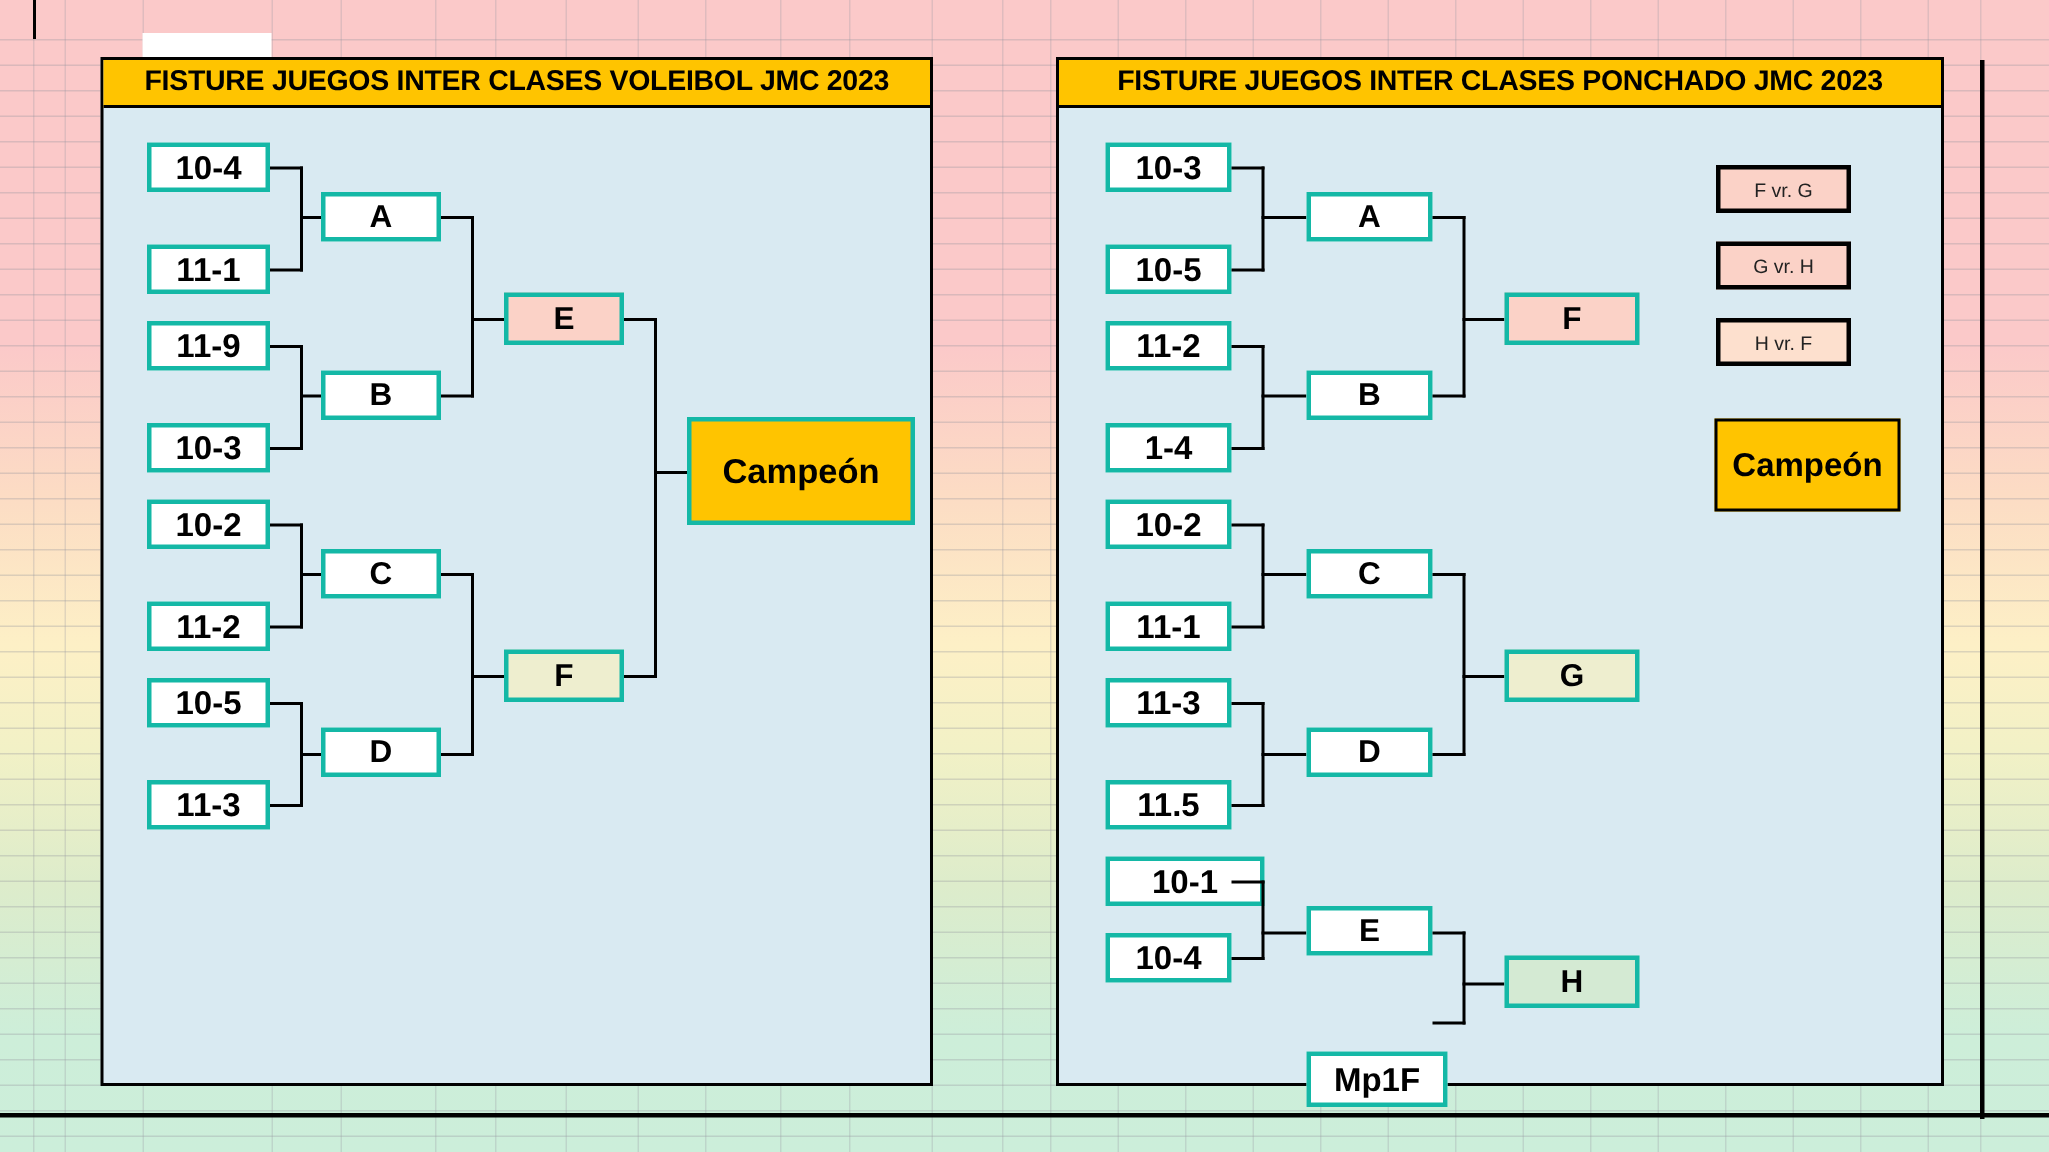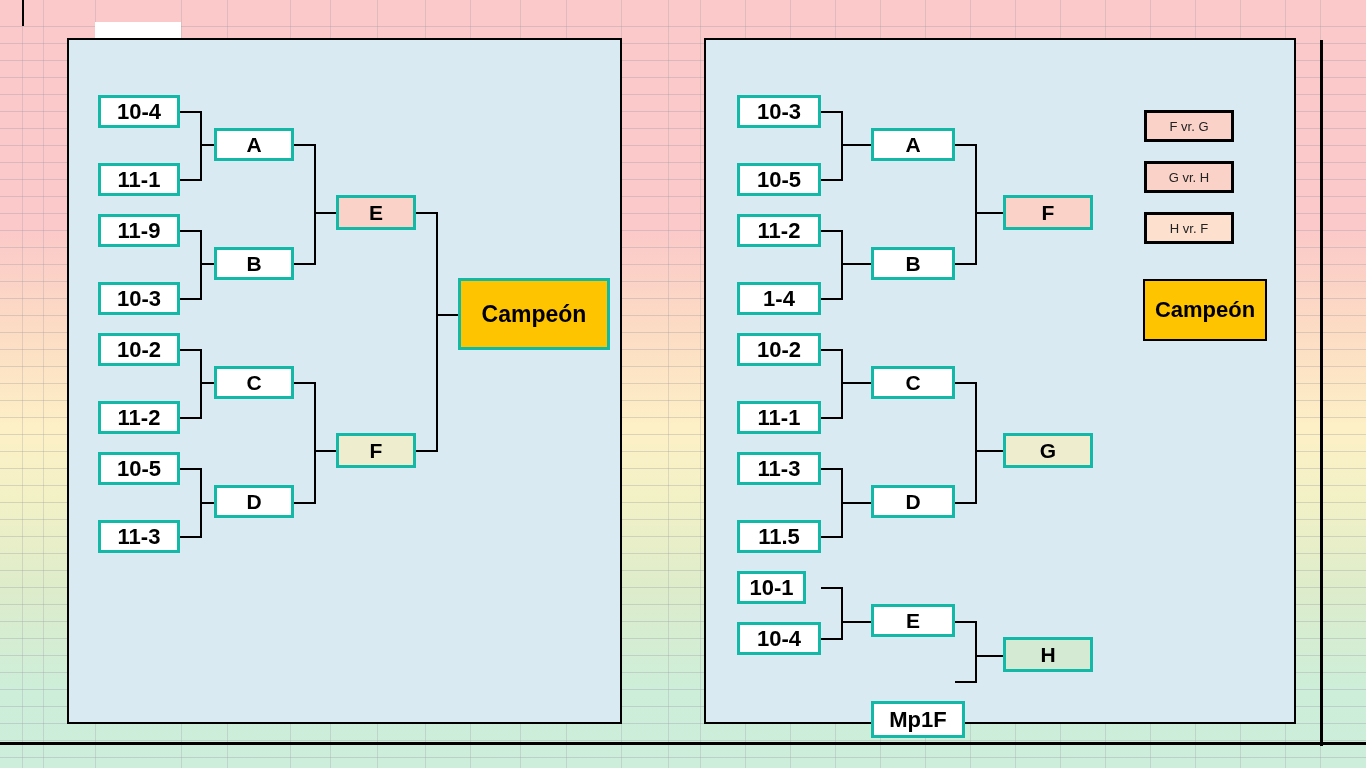--- a/index.html
+++ b/index.html
@@ -172,20 +172,21 @@
     <div class="scol" style="left: 1240px;"></div>
     <div class="scol" style="left: 1285px;"></div>
     <div class="scol" style="left: 1320px;"></div>
   </div>
 <div class="white-cell"></div>
 <div class="hrule" style="top:742px;"></div>
 <div class="vrule" style="left:1320px;top:40px;height:706px;"></div>
 <div class="vrule" style="left:22px;top:0;height:26px;width:2px;"></div>
 
 <div class="panel" id="panel-voleibol">
+  <div class="panel-title">FISTURE JUEGOS INTER CLASES VOLEIBOL JMC 2023</div>
 
   <div class="bx seed" style="left:29px;top:55px;width:82px;height:33px;">10-4</div>
   <div class="bx seed" style="left:29px;top:123px;width:82px;height:33px;">11-1</div>
   <div class="bx seed" style="left:29px;top:174px;width:82px;height:33px;">11-9</div>
   <div class="bx seed" style="left:29px;top:242px;width:82px;height:33px;">10-3</div>
   <div class="bx seed" style="left:29px;top:293px;width:82px;height:33px;">10-2</div>
   <div class="bx seed" style="left:29px;top:361px;width:82px;height:33px;">11-2</div>
   <div class="bx seed" style="left:29px;top:412px;width:82px;height:33px;">10-5</div>
   <div class="bx seed" style="left:29px;top:480px;width:82px;height:33px;">11-3</div>
 
@@ -229,32 +230,33 @@
 
   <div class="ln lnh" style="left:347px;top:172px;width:22px;"></div>
   <div class="ln lnh" style="left:347px;top:410px;width:22px;"></div>
   <div class="ln lnv" style="left:367px;top:172px;height:240px;"></div>
   <div class="ln lnh" style="left:367px;top:274px;width:22px;"></div>
 
   <div class="bx champ gold" style="left:389px;top:238px;width:152px;height:72px;">Campeón</div>
 </div>
 
 <div class="panel" id="panel-ponchado">
+  <div class="panel-title">FISTURE JUEGOS INTER CLASES PONCHADO JMC 2023</div>
 
   <div class="bx seed" style="left:31px;top:55px;width:84px;height:33px;">10-3</div>
   <div class="bx seed" style="left:31px;top:123px;width:84px;height:33px;">10-5</div>
   <div class="bx seed" style="left:31px;top:174px;width:84px;height:33px;">11-2</div>
   <div class="bx seed" style="left:31px;top:242px;width:84px;height:33px;">1-4</div>
 
   <div class="bx seed" style="left:31px;top:293px;width:84px;height:33px;">10-2</div>
   <div class="bx seed" style="left:31px;top:361px;width:84px;height:33px;">11-1</div>
   <div class="bx seed" style="left:31px;top:412px;width:84px;height:33px;">11-3</div>
   <div class="bx seed" style="left:31px;top:480px;width:84px;height:33px;">11.5</div>
 
-  <div class="bx seed" style="left:31px;top:531px;width:69px;height:33px;">10-1</div>
+  <div class="bx seed" style="left:31px;top:531px;width:106px;height:33px;">10-1</div>
   <div class="bx seed" style="left:31px;top:582px;width:84px;height:33px;">10-4</div>
   <div class="bx seed" style="left:165px;top:661px;width:94px;height:37px;">Mp1F</div>
 
   <div class="ln lnh" style="left:115px;top:71px;width:22px;"></div>
   <div class="ln lnh" style="left:115px;top:139px;width:22px;"></div>
   <div class="ln lnv" style="left:135px;top:71px;height:70px;"></div>
   <div class="ln lnh" style="left:135px;top:104px;width:30px;"></div>
 
   <div class="ln lnh" style="left:115px;top:190px;width:22px;"></div>
   <div class="ln lnh" style="left:115px;top:258px;width:22px;"></div>

